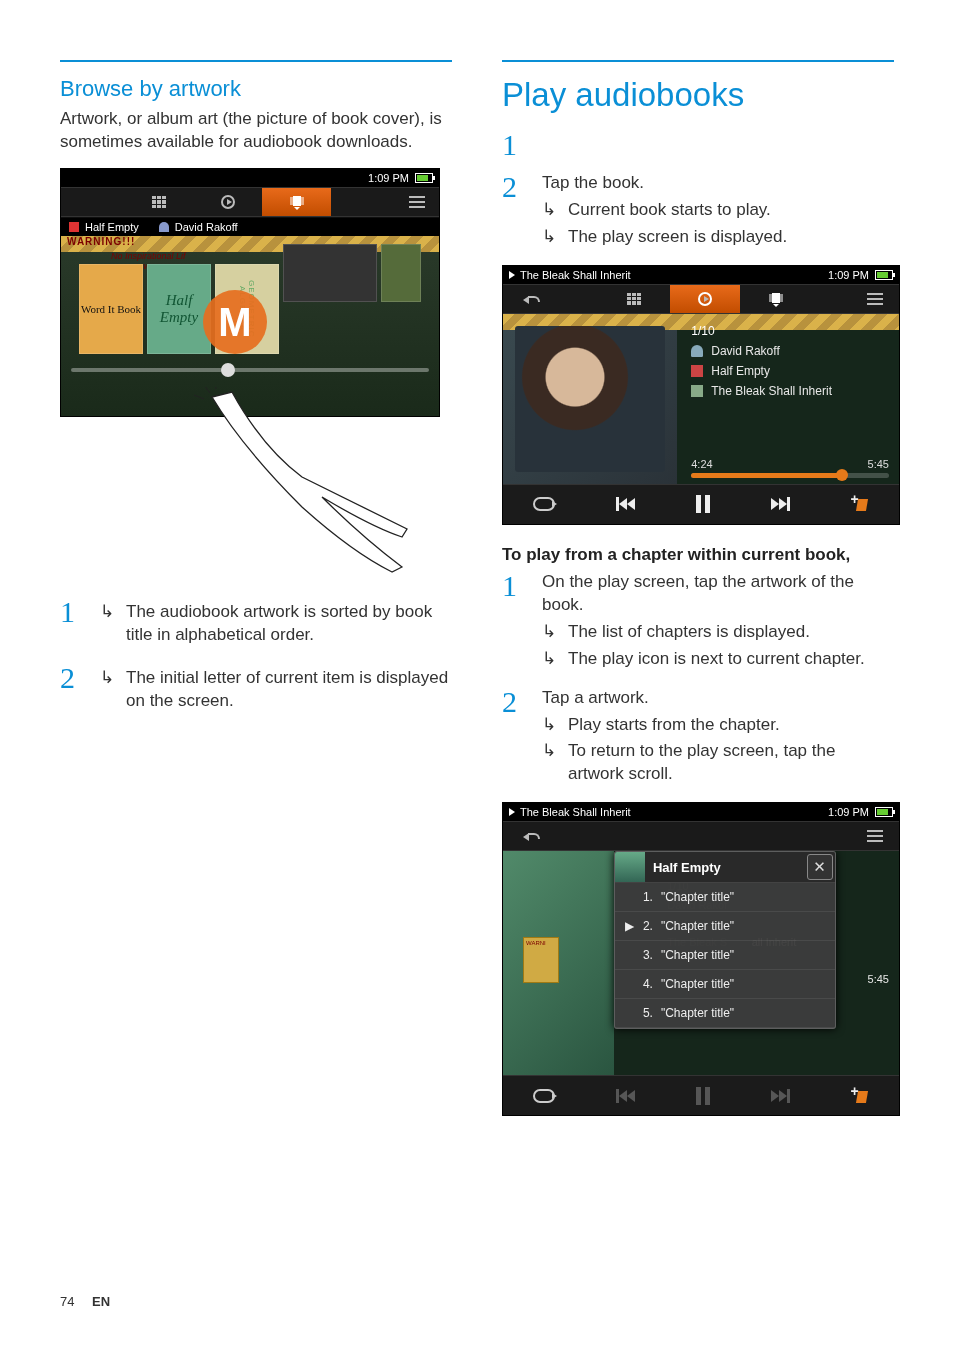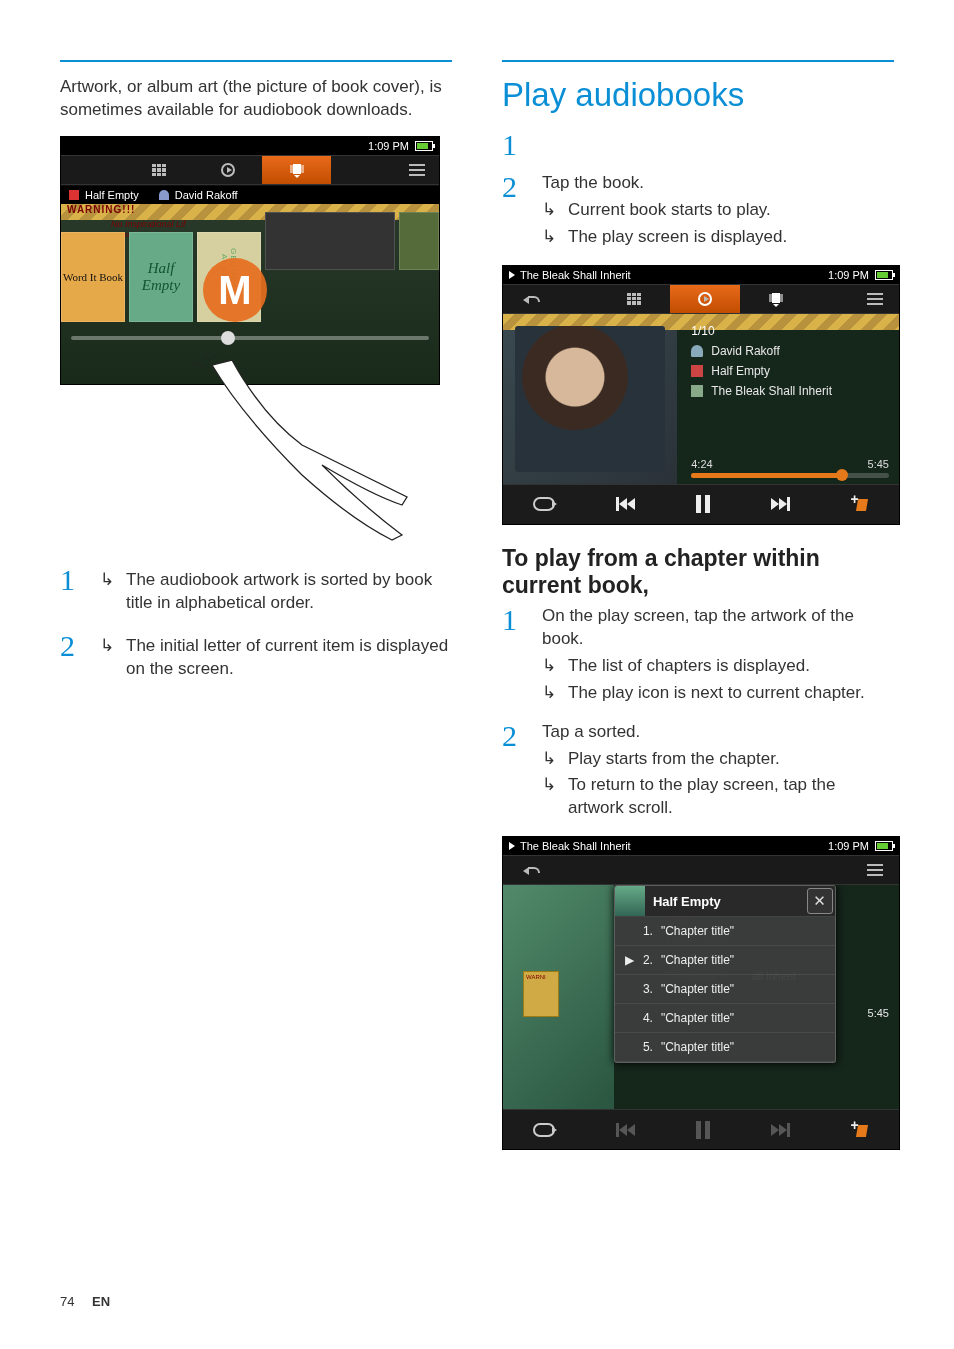--- a/index.html
+++ b/index.html
@@ -28,21 +28,21 @@
   ol.steps > li { display: flex; gap: 18px; margin-bottom: 12px; }
   .stepnum { color: #0a8fd6; font-size: 30px; font-weight: 400; line-height: 1; min-width: 22px; font-family: Georgia, 'Times New Roman', serif; }
   .stepbody { flex: 1; font-size: 17px; line-height: 1.35; color: #333; }
   .stepbody .line1 { margin-bottom: 4px; }
 
   ul.results { list-style: none; padding: 0; margin: 4px 0 0 0; }
   ul.results > li { display: flex; gap: 10px; margin-bottom: 4px; }
   .arrow { font-size: 17px; color: #333; width: 16px; flex: 0 0 16px; }
   .rtext { flex: 1; }
 
-  .subhead { font-weight: 600; font-size: 23px; margin: 14px 0 6px 0; color: #222; }
+  .subhead { font-weight: 600; font-size: 17px; margin: 14px 0 6px 0; color: #222; }
 
   .inline-icon {
     display: inline-block;
     vertical-align: middle;
     width: 22px; height: 14px;
     position: relative;
   }
   .inline-icon::before, .inline-icon::after { content: ""; position: absolute; }
   .coverflow-icon::before { width: 8px; height: 12px; left: 7px; top: 0; background: #555; }
   .coverflow-icon::after { width:4px; height:9px; left:2px; top:2px; background:#999; box-shadow: 14px 0 #999; }
@@ -70,21 +70,21 @@
   .icon-back { width:16px; height:14px; position:relative; }
   .icon-back::before { content:""; position:absolute; left:0; top:4px; border-top:4px solid transparent; border-bottom:4px solid transparent; border-right:6px solid #bbb;}
   .icon-back::after { content:""; position:absolute; left:5px; top:4px; width:10px; height:4px; border:2px solid #bbb; border-left:none; border-bottom:none; border-radius:0 6px 0 0;}
 
   .meta-row { display:flex; align-items:center; gap:6px; padding:3px 8px; background:rgba(0,0,0,.55); font-size:11px; border-top:1px solid rgba(255,255,255,.06); }
   .mi { width:10px; height:10px; display:inline-block; }
   .mi-book { background:#d33; }
   .mi-person { background:#89c; border-radius:50% 50% 0 0; }
 
   .carousel-area { position:relative; height:180px; background:linear-gradient(#2a3a2a,#1a2a1a); overflow:hidden; }
-  .strip { position:absolute; bottom:62px; left:0; right:0; height:110px; display:flex; align-items:flex-end; gap:4px; padding:0 0; }
+  .strip { position:absolute; bottom:62px; left:0; right:0; height:110px; display:flex; align-items:flex-end; gap:4px; padding:0 18px; }
   .cover { width:64px; height:90px; background:#567; border:1px solid rgba(255,255,255,.15); font-size:8px; display:flex; align-items:center; justify-content:center; text-align:center; }
   .cover.small { width:40px; height:58px; align-self:flex-start; }
   .cover.wib { background:#e5a94a; color:#111; font-family: cursive; font-size:11px; }
   .cover.he { background:#6a8; color:#153; font-family: cursive; font-size:15px; font-style:italic; }
   .cover.ga { background:#d6d0a0; color:#6a6; writing-mode:vertical-rl; font-size:8px; letter-spacing:1px; }
   .cover.col { display:grid; grid-template-columns:1fr 1fr; grid-template-rows:1fr 1fr 1fr; gap:1px; background:#333;}
   .cover.col span:nth-child(1){background:#a7c900;} .cover.col span:nth-child(2){background:#cc3;}
   .cover.col span:nth-child(3){background:#c44;} .cover.col span:nth-child(4){background:#7b4;}
   .cover.col span:nth-child(5){background:#e80;} .cover.col span:nth-child(6){background:#48c;}
   .cover.land { background:#556b3a; }
@@ -153,20 +153,21 @@
   .footer .pn { margin-right: 14px; }
   .footer .en { font-weight:600; }
 </style>
 </head>
 <body>
 
 <div class="columns">
 
   <div class="col">
     <div class="rule-blue"></div>
+    <h2 class="section">Browse by artwork</h2>
     <p class="body">Artwork, or album art (the picture of book cover), is sometimes available for audiobook downloads.</p>
 
     <div class="fig">
       <div class="shot shot1">
         <div class="statusbar">
           <span>1:09 PM</span>
           <span class="batt">
               <span class="fill"></span>
             </span>
         </div>
@@ -410,21 +411,21 @@
             <li>
                 <span class="arrow">↳</span>
                 <span class="rtext">The play icon is next to current chapter.</span>
               </li>
           </ul>
         </div>
       </li>
       <li>
         <div class="stepnum">2</div>
         <div class="stepbody">
-          <div class="line1">Tap a sorted.</div>
+          <div class="line1">Tap a artwork.</div>
           <ul class="results">
             <li>
                 <span class="arrow">↳</span>
                 <span class="rtext">Play starts from the chapter.</span>
               </li>
             <li>
                 <span class="arrow">↳</span>
                 <span class="rtext">To return to the play screen, tap the artwork scroll.</span>
               </li>
           </ul>

